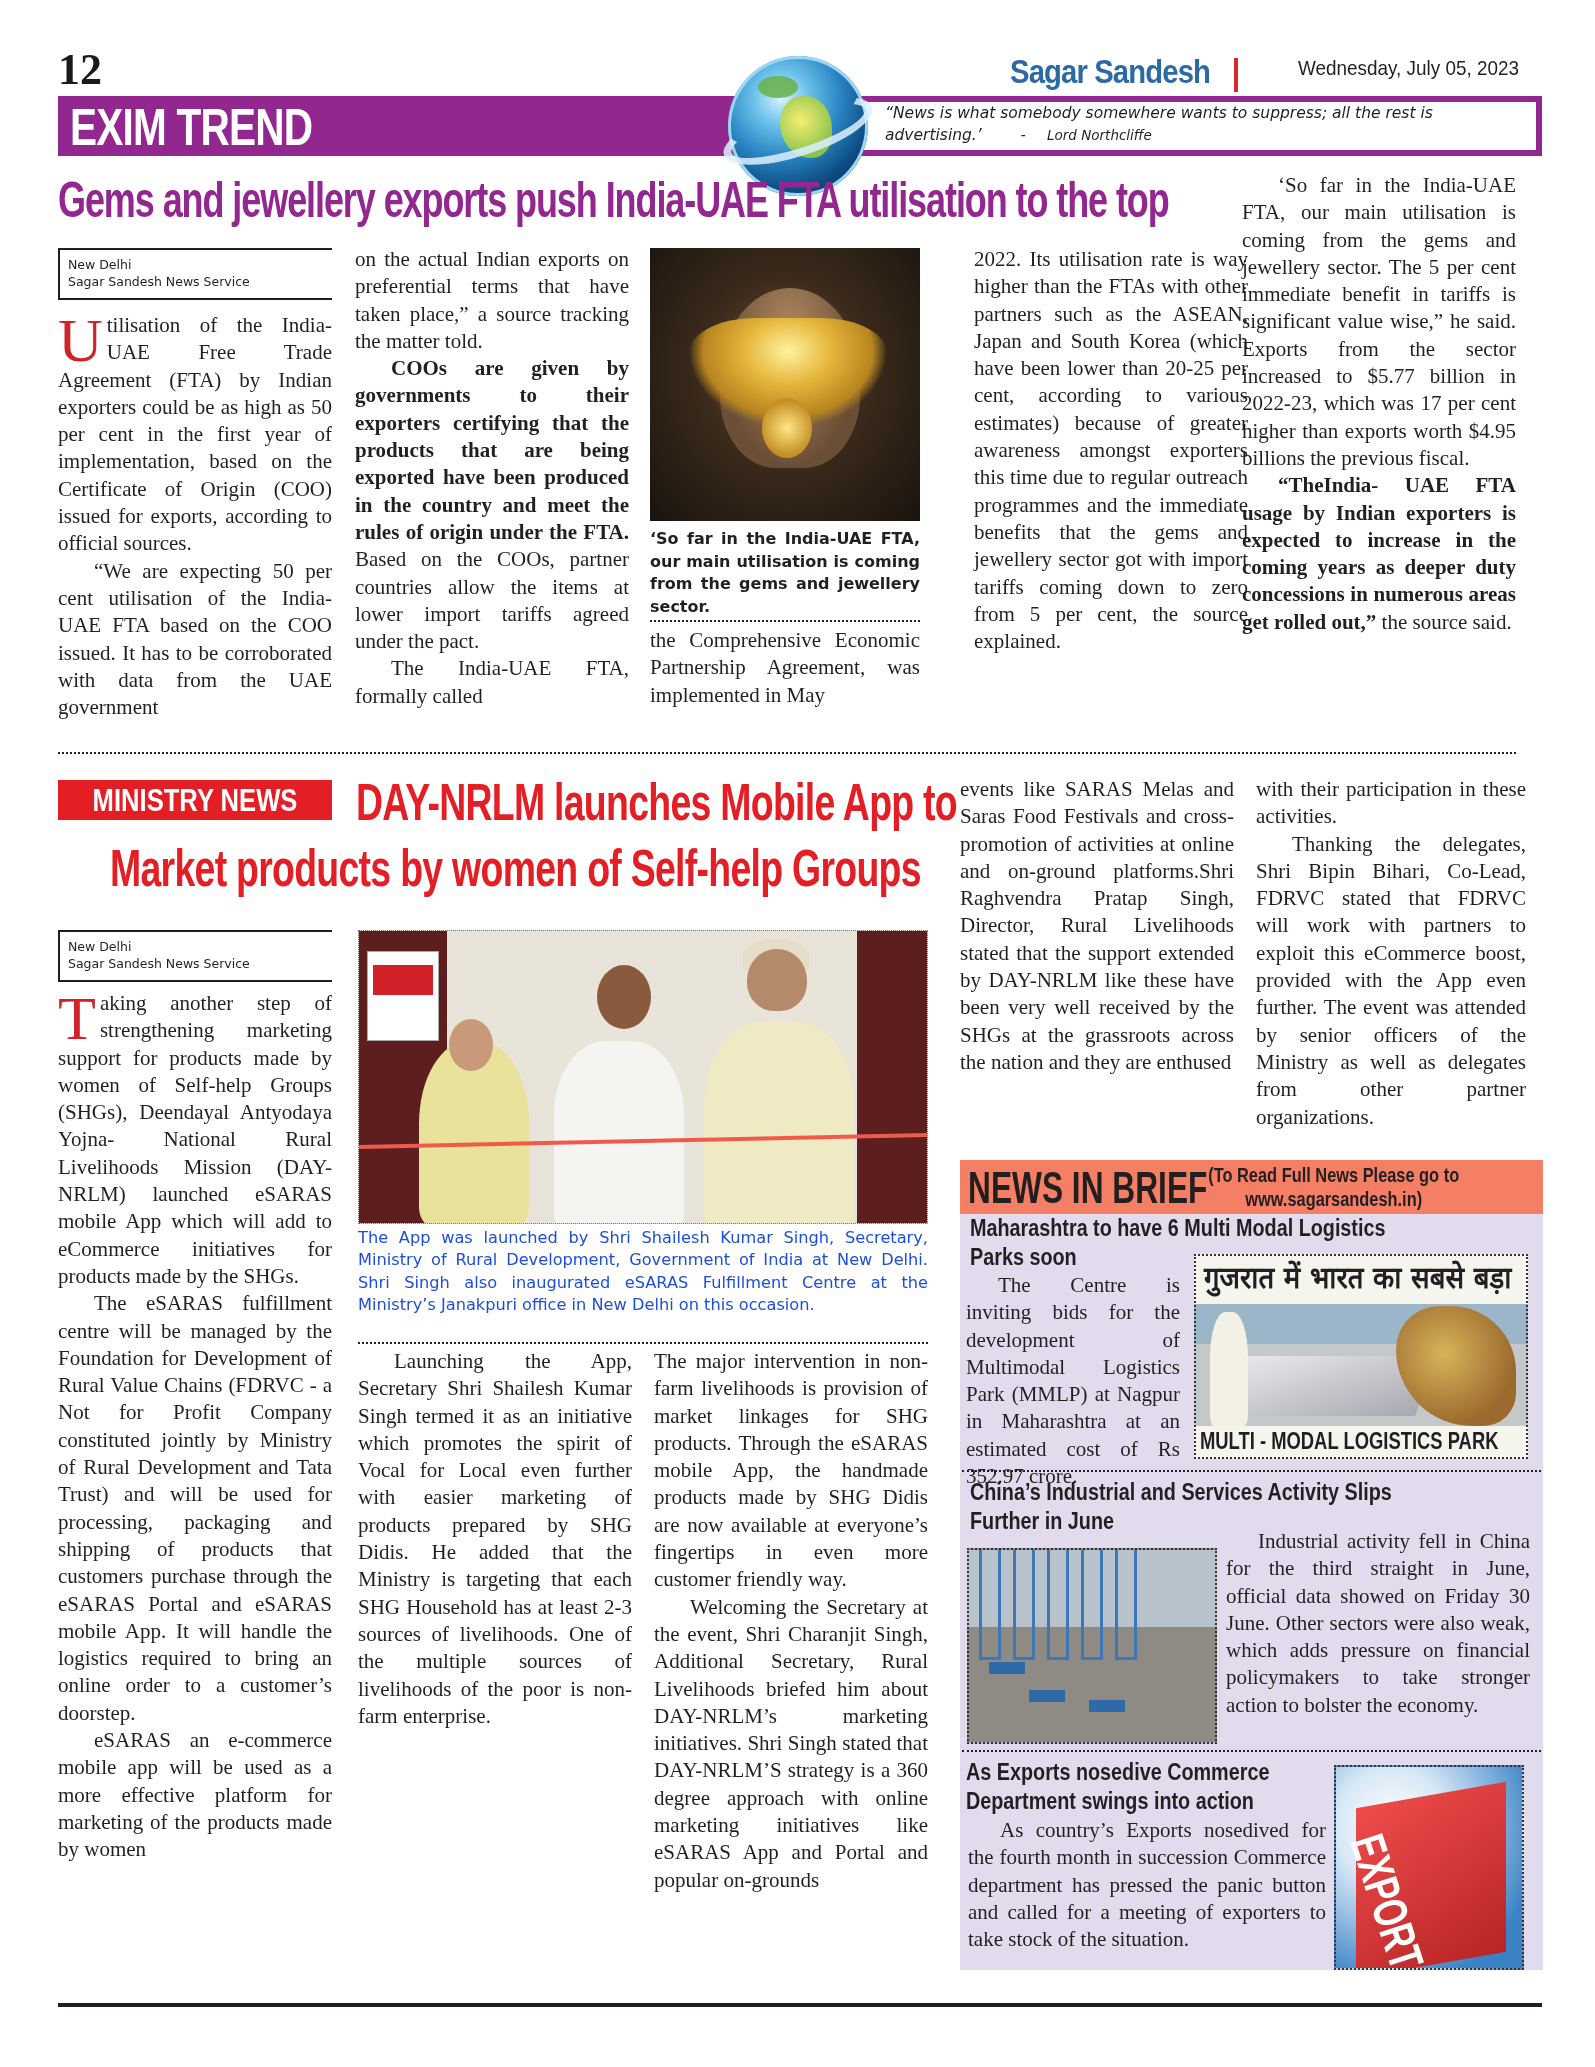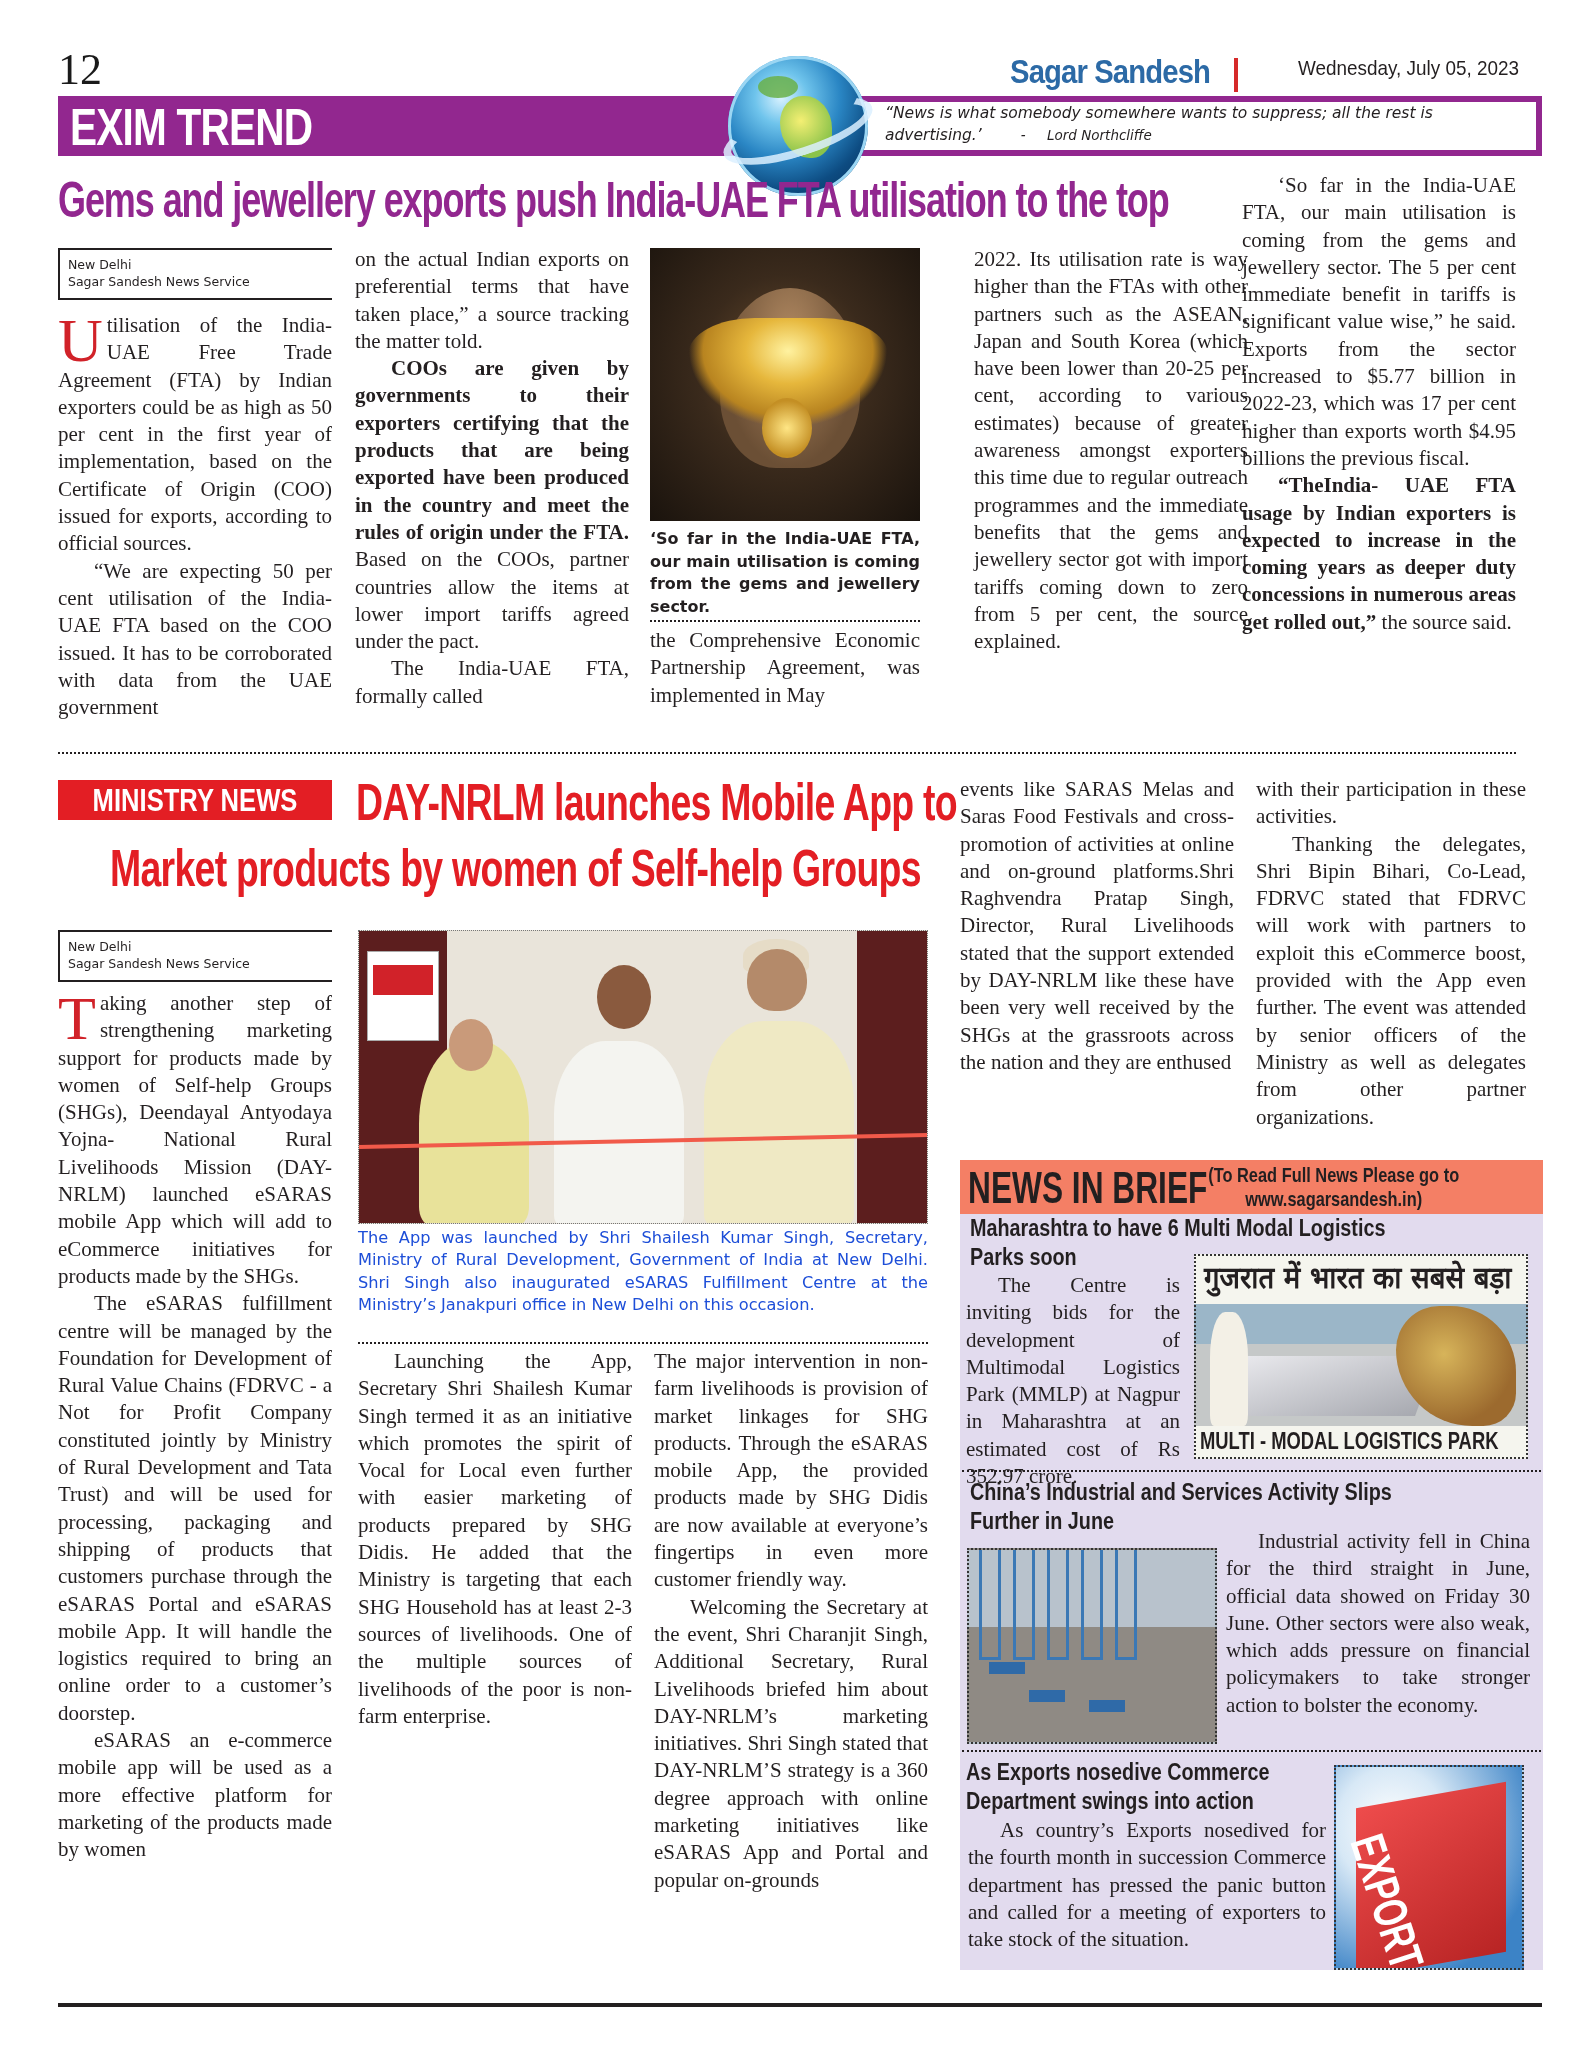--- a/index.html
+++ b/index.html
@@ -1,20 +1,20 @@
 <!DOCTYPE html>
 <html><head>
 <meta charset="utf-8">
 <style>
   * { box-sizing: border-box; margin: 0; padding: 0; }
   html, body { width: 1595px; height: 2067px; background: #ffffff; overflow: hidden; }
   body { position: relative; font-family: "Liberation Serif", serif; color: #231f20; }
 
   
-  #page-num { position: absolute; left: 58px; top: 48px; font-family: "Liberation Serif", serif; font-weight: 400; font-size: 44px; line-height: 1; color: #1a1a1a; }
+  #page-num { position: absolute; left: 58px; top: 48px; font-family: "Liberation Serif", serif; font-weight: 700; font-size: 44px; line-height: 1; color: #1a1a1a; }
   #masthead { position: absolute; left: 1010px; top: 52px; font-family: "Liberation Sans", sans-serif; font-weight: 700; font-size: 34px; color: #2c6aa6; letter-spacing: -1px; transform: scaleX(0.86); transform-origin: left; }
   #masthead-bar { position: absolute; left: 1234px; top: 58px; width: 4px; height: 34px; background: #d62a2a; }
   #pub-date { position: absolute; left: 1298px; top: 56px; font-family: "Liberation Sans", sans-serif; font-size: 21px; color: #231f20; transform: scaleX(0.9); transform-origin: left; }
 
   #section-banner { position: absolute; left: 58px; top: 96px; width: 770px; height: 60px; background: #92278f; }
   #section-title { position: absolute; left: 70px; top: 97px; font-family: "Liberation Sans", sans-serif; font-weight: 700; font-size: 52px; line-height: 60px; color: #ffffff; transform: scaleX(0.78); transform-origin: left; letter-spacing: -1px; }
 
   #quote-box { position: absolute; left: 820px; top: 96px; width: 722px; height: 60px; border: 6px solid #92278f; background: #fff; }
   #quote-text { position: absolute; left: 885px; top: 102px; width: 640px; font-family: "DejaVu Sans", sans-serif; font-style: italic; font-size: 15.5px; line-height: 22px; color: #231f20; }
   #quote-author { font-size: 13.5px; margin-left: 34px; }
@@ -192,21 +192,21 @@
   <div class="ribbon"></div>
 </div>
 <div id="launch-caption">The App was launched by Shri Shailesh Kumar Singh, Secretary, Ministry of Rural Development, Government of India at New Delhi. Shri Singh also inaugurated eSARAS Fulfillment Centre at the Ministry’s Janakpuri office in New Delhi on this occasion.</div>
 <div class="dotrule" style="left:358px; top:1342px; width:570px;"></div>
 
 <div class="col" style="left:358px; top:1348px; width:274px;">
   <p class="ind">Launching the App, Secretary Shri Shailesh Kumar Singh termed it as an initiative which promotes the spirit of Vocal for Local even further with easier marketing of products prepared by SHG Didis. He added that the Ministry is targeting that each SHG Household has at least 2-3 sources of livelihoods. One of the multiple sources of livelihoods of the poor is non-farm enterprise.</p>
 </div>
 
 <div class="col" style="left:654px; top:1348px; width:274px;">
-  <p>The major intervention in non-farm livelihoods is provision of market linkages for SHG products. Through the eSARAS mobile App, the provided products made by SHG Didis are now available at everyone’s fingertips in even more customer friendly way.</p>
+  <p>The major intervention in non-farm livelihoods is provision of market linkages for SHG products. Through the eSARAS mobile App, the handmade products made by SHG Didis are now available at everyone’s fingertips in even more customer friendly way.</p>
   <p class="ind">Welcoming the Secretary at the event, Shri Charanjit Singh, Additional Secretary, Rural Livelihoods briefed him about DAY-NRLM’s marketing initiatives. Shri Singh stated that DAY-NRLM’S strategy is a 360 degree approach with online marketing initiatives like eSARAS App and Portal and popular on-grounds</p>
 </div>
 
 <div class="col" style="left:960px; top:776px; width:274px;">
   <p>events like SARAS Melas and Saras Food Festivals and cross- promotion of activities at online and on-ground platforms.Shri Raghvendra Pratap Singh, Director, Rural Livelihoods stated that the support extended by DAY-NRLM like these have been very well received by the SHGs at the grassroots across the nation and they are enthused</p>
 </div>
 
 <div class="col" style="left:1256px; top:776px; width:270px;">
   <p>with their participation in these activities.</p>
   <p class="ind">Thanking the delegates, Shri Bipin Bihari, Co-Lead, FDRVC stated that FDRVC will work with partners to exploit this eCommerce boost, provided with the App even further. The event was attended by senior officers of the Ministry as well as delegates from other partner organizations.</p>

